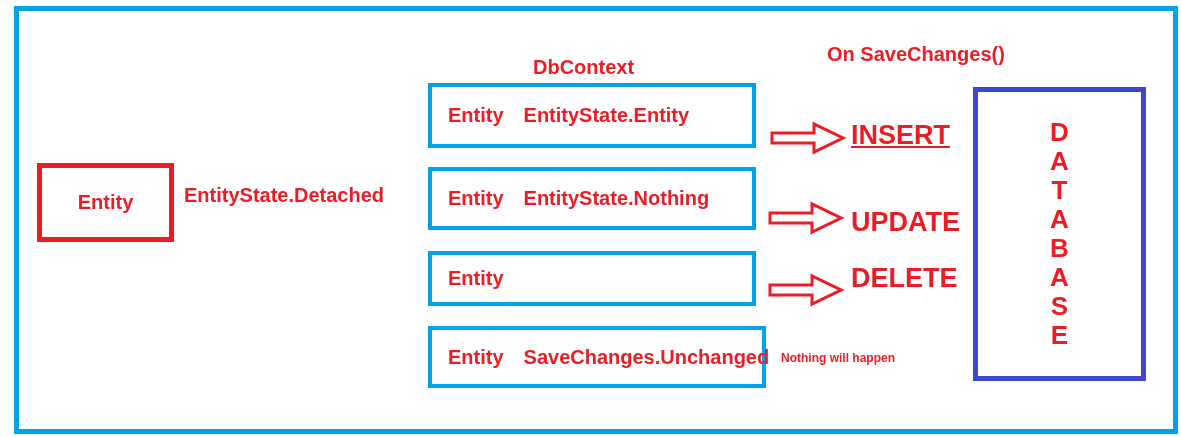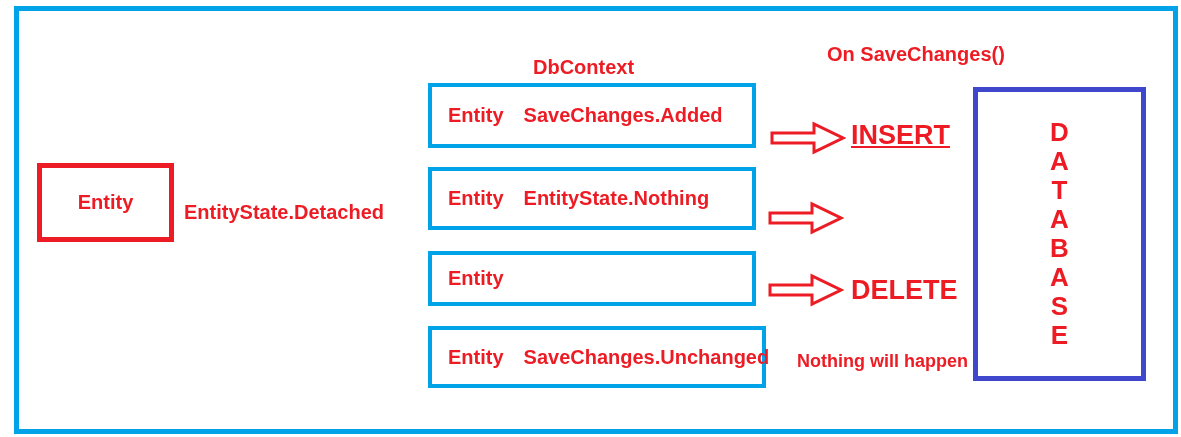--- a/index.html
+++ b/index.html
@@ -31,21 +31,21 @@
   .entity-box {
     position: absolute;
     left: 37px; top: 163px;
     width: 137px; height: 79px;
     border: 5px solid var(--color-red);
     display: flex; align-items: center; justify-content: center;
     font-size: 20px;
   }
   .detached-label {
     position: absolute;
-    left: 184px; top: 201px;
+    left: 184px; top: 184px;
     font-size: 20px;
     white-space: nowrap;
   }
   .dbcontext-title {
     position: absolute;
     left: 533px; top: 44px;
     font-size: 20px;
     white-space: nowrap;
     margin-top: 12px;
   }
@@ -80,27 +80,26 @@
   .arrow.a2 { left: 768px; top: 273px; }
   .action-label {
     position: absolute;
     left: 851px;
     font-size: 27px;
     line-height: 1;
     white-space: nowrap;
   }
   .action-label.t0 { top: 122px; text-decoration: underline; }
   .action-label.t1 { top: 209px; }
-  .action-label.t2 { top: 277px; text-align: right; }
+  .action-label.t2 { top: 265px; text-align: right; }
   .nothing-label {
     position: absolute;
     left: 781px; top: 351px;
-    font-size: 18px;
+    font-size: 12px;
     white-space: nowrap;
-    margin-left: 16px;
   }
   .database-box {
     position: absolute;
     left: 973px; top: 87px;
     width: 173px; height: 294px;
     border: 5px solid var(--color-indigo);
     display: flex; flex-direction: column;
     align-items: center; justify-content: center;
     font-size: 26px;
     line-height: 29px;
@@ -117,21 +116,21 @@
   <div class="entity-box">
     <span>Entity</span>
   </div>
   <div class="detached-label">EntityState.Detached</div>
 
   <div class="dbcontext-title">DbContext</div>
   <div class="savechanges-title">On SaveChanges()</div>
 
   <div class="state-box b0">
     <span>Entity</span>
-    <span>SaveChanges.Added</span>
+    <span>EntityState.Entity</span>
   </div>
   <div class="state-box b1">
     <span>Entity</span>
     <span>EntityState.Nothing</span>
   </div>
   <div class="state-box b2">
     <span>Entity</span>
   </div>
   <div class="state-box b3">
     <span>Entity</span>
@@ -142,20 +141,21 @@
     <polygon points="2,12 44,12 44,3 73,17 44,31 44,22 2,22" fill="#ffffff" stroke="#ED1C24" stroke-width="3" stroke-linejoin="miter"></polygon>
   </svg>
   <svg class="arrow a1" viewBox="0 0 76 34">
     <polygon points="2,12 44,12 44,3 73,17 44,31 44,22 2,22" fill="#ffffff" stroke="#ED1C24" stroke-width="3" stroke-linejoin="miter"></polygon>
   </svg>
   <svg class="arrow a2" viewBox="0 0 76 34">
     <polygon points="2,12 44,12 44,3 73,17 44,31 44,22 2,22" fill="#ffffff" stroke="#ED1C24" stroke-width="3" stroke-linejoin="miter"></polygon>
   </svg>
 
   <div class="action-label t0">INSERT</div>
+  <div class="action-label t1">UPDATE</div>
   <div class="action-label t2">DELETE</div>
 
   <div class="nothing-label">Nothing will happen</div>
 
   <div class="database-box">
     <span>D</span>
     <span>A</span>
     <span>T</span>
     <span>A</span>
     <span>B</span>

